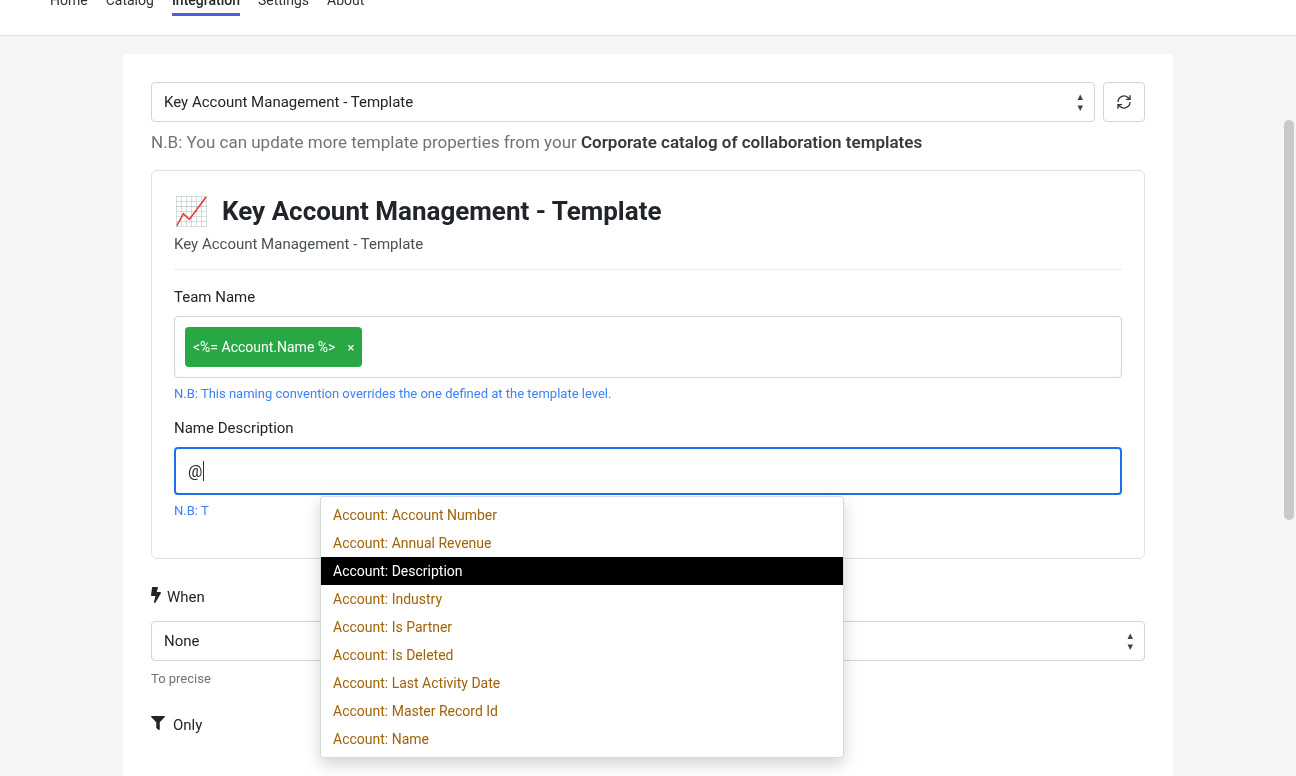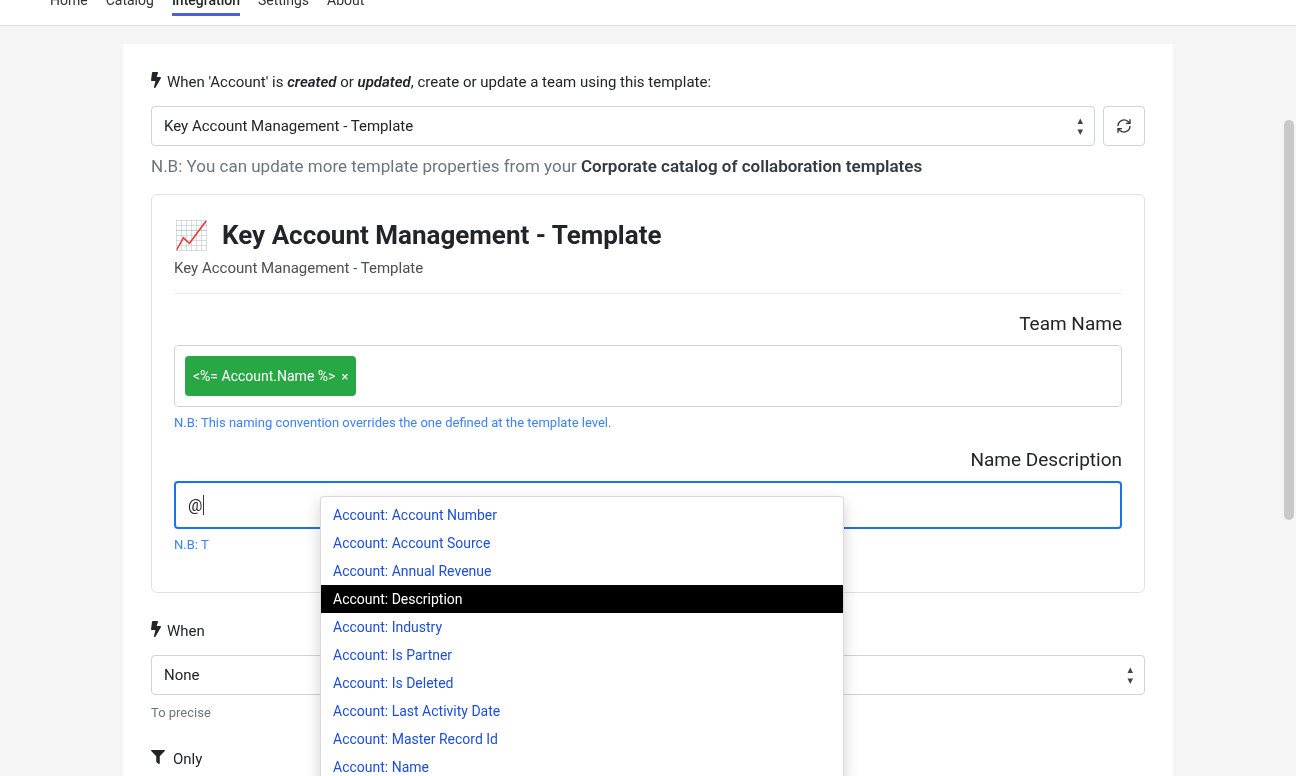--- a/index.html
+++ b/index.html
@@ -7,21 +7,21 @@
       font-family: -apple-system, BlinkMacSystemFont, "Segoe UI", Roboto, Helvetica, Arial, sans-serif;
       background: #f5f5f5;
       color: #212529;
       width: 1296px;
       height: 776px;
       overflow: hidden;
       position: relative;
     }
     .topnav {
       background: #fff;
-      height: 26px;
+      height: 36px;
       border-bottom: 1px solid #e0e0e0;
       display: flex;
       align-items: flex-start;
       padding: 0 50px;
       gap: 18px;
     }
     .topnav-item {
       font-size: 14px;
       color: #333;
       padding-bottom: 4px;
@@ -129,43 +129,42 @@
       font-weight: 700;
     }
     .card-subtitle {
       font-size: 15px;
       color: #495057;
       padding-bottom: 16px;
       border-bottom: 1px solid #e9ecef;
       margin-bottom: 18px;
     }
     .field-label {
-      font-size: 19px;
+      font-size: 15px;
       color: #212529;
       margin-bottom: 10px;
-      text-align: right;
     }
     .tag-input {
       border: 1px solid #ced4da;
       border-radius: 4px;
       padding: 10px;
       margin-bottom: 8px;
       min-height: 48px;
       display: flex;
       align-items: center;
     }
     .tag {
       background: #28a745;
       color: #fff;
       display: inline-flex;
       align-items: center;
       border-radius: 4px;
       padding: 12px 8px;
       font-size: 14px;
-      gap: 6px;
+      gap: 12px;
     }
     .tag-x { cursor: pointer; font-size: 13px; }
     .field-nb {
       font-size: 13px;
       color: #3b82f6;
       margin-bottom: 18px;
     }
     .desc-input {
       border: 2px solid #1a73e8;
       border-radius: 4px;
@@ -197,21 +196,21 @@
       z-index: 500;
       padding: 4px 0;
     }
     .dropdown-scroll {
       max-height: 280px;
       overflow-y: scroll;
     }
     .dropdown-item {
       padding: 6px 12px;
       font-size: 14px;
-      color: #1d4ed8;
+      color: #a16207;
       cursor: pointer;
     }
     .dropdown-item.highlight {
       background: #000000;
       color: #fff;
     }
     .dropdown-scroll::-webkit-scrollbar { width: 14px; }
     .dropdown-scroll::-webkit-scrollbar-track { background: #f1f1f1; border-radius: 7px; }
     .dropdown-scroll::-webkit-scrollbar-thumb { background: #bbb; border-radius: 7px; border: 3px solid #f1f1f1; }
     
@@ -246,30 +245,20 @@
 <div class="topnav">
   <span class="topnav-item">Home</span>
   <span class="topnav-item">Catalog</span>
   <span class="topnav-item active">Integration</span>
   <span class="topnav-item">Settings</span>
   <span class="topnav-item">About</span>
 </div>
 
 <div class="page">
 
-  <div class="trigger-line">
-    <span class="bolt-icon">
-      <svg viewBox="0 0 320 512">
-          <path d="M296 160H180.6l42.6-129.8C227.2 15 215.7 0 200 0H56C44 0 33.8 8.9 32.2 20.8l-32 240C-1.7 275.2 9.5 288 24 288h118.7L96.6 482.5c-3.6 15.2 8 29.5 23.3 29.5 8.4 0 16.4-4.4 20.8-12l176-304c9.3-15.9-2.2-36-20.7-36z"></path>
-        </svg>
-    </span>
-    <span>
-      <span>When 'Account' is </span><span class="created">created</span><span> or </span><span class="updated">updated</span><span>, create or update a team using this template:</span>
-    </span>
-  </div>
 
   <div class="template-select-row">
     <div class="select-wrapper">
       <div class="select-box">Key Account Management - Template</div>
       <span class="select-caret">▴<br>▾</span>
     </div>
     <button class="refresh-btn">
       <svg viewBox="0 0 24 24">
           <path d="M21 2v6h-6"></path>
           <path d="M3 12a9 9 0 0 1 15-6.7L21 8"></path>
@@ -334,21 +323,20 @@
         </svg>
     </span>
     <span>Only</span>
   </div>
 
 </div>
 
 <div class="dropdown">
   <div class="dropdown-scroll">
     <div class="dropdown-item">Account: Account Number</div>
-    <div class="dropdown-item">Account: Account Source</div>
     <div class="dropdown-item">Account: Annual Revenue</div>
     <div class="dropdown-item highlight">Account: Description</div>
     <div class="dropdown-item">Account: Industry</div>
     <div class="dropdown-item">Account: Is Partner</div>
     <div class="dropdown-item">Account: Is Deleted</div>
     <div class="dropdown-item">Account: Last Activity Date</div>
     <div class="dropdown-item">Account: Master Record Id</div>
     <div class="dropdown-item">Account: Name</div>
   </div>
 </div>

